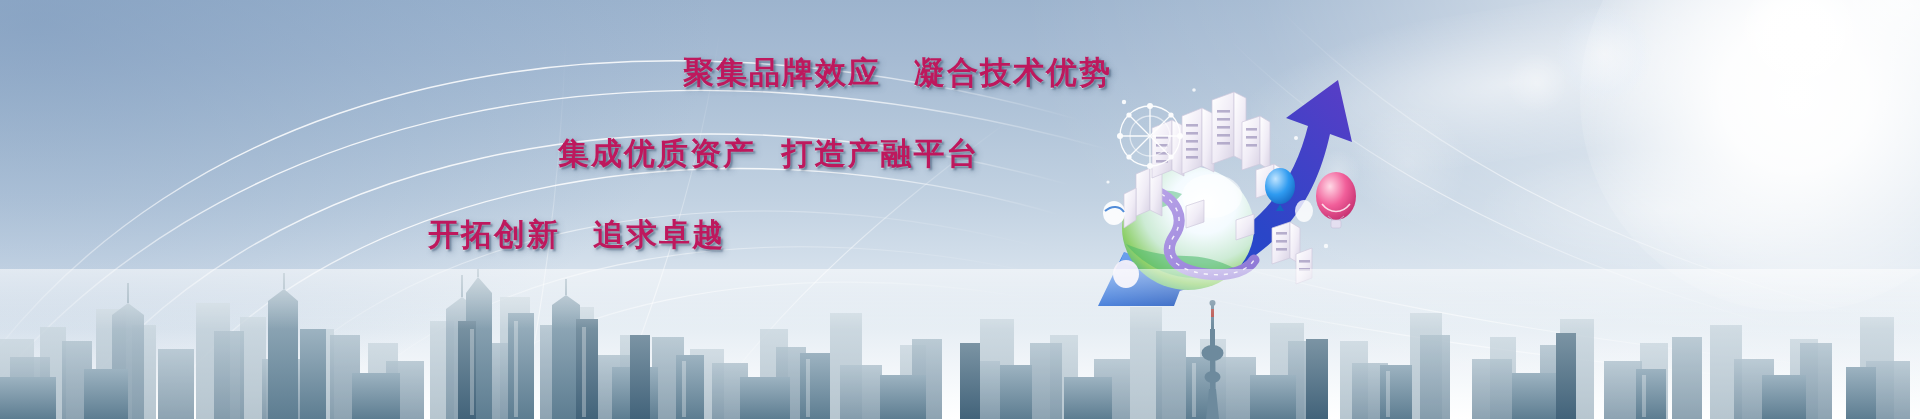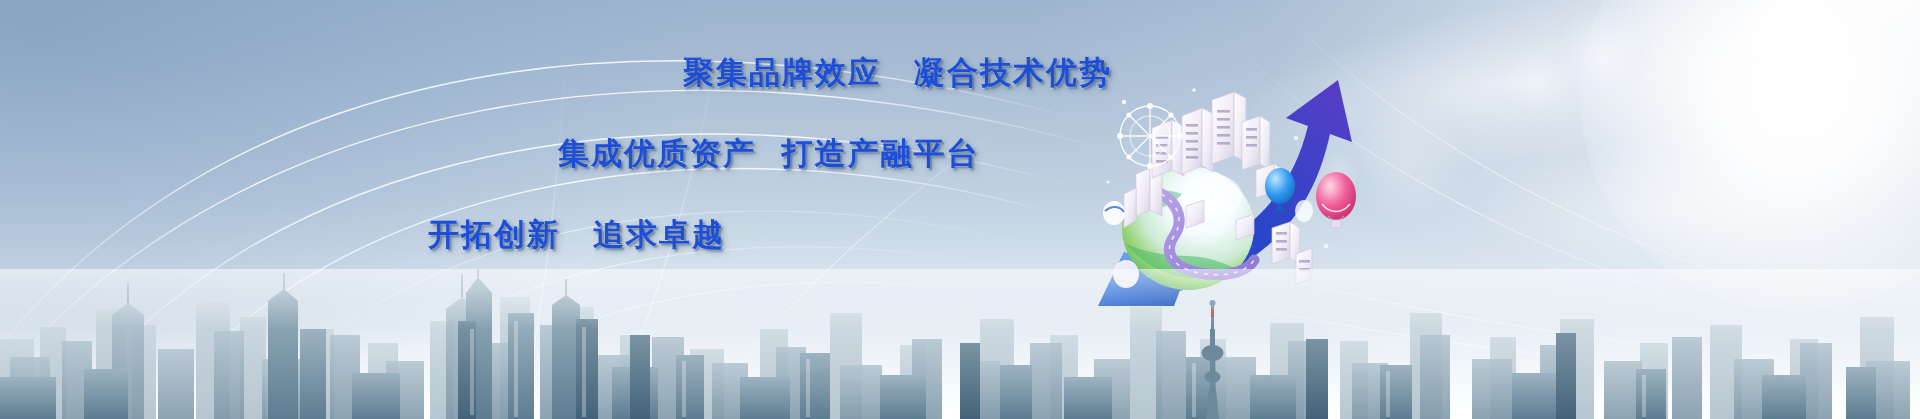--- a/index.html
+++ b/index.html
@@ -80,21 +80,21 @@
     pointer-events:none;
   }
 
   
   .art{position:absolute; left:1090px; top:78px; width:340px; height:230px;}
 
   
   .slogans{position:absolute; left:0; top:0; width:1920px; height:419px;}
   .slogan{
     position:absolute;
-    color:#1d4ed8;
+    color:#be185d;
     font-weight:bold;
     white-space:pre;
     letter-spacing:2px;
     text-shadow:
       2px 2px 2px rgba(60,85,115,.55),
       0 1px 0 rgba(255,255,255,.55),
       3px 3px 6px rgba(50,75,105,.35);
   }
   #slogan-1{ left:683px; top:52px;  font-size:31px; }
   #slogan-2{ left:558px; top:133px; font-size:31px; }

